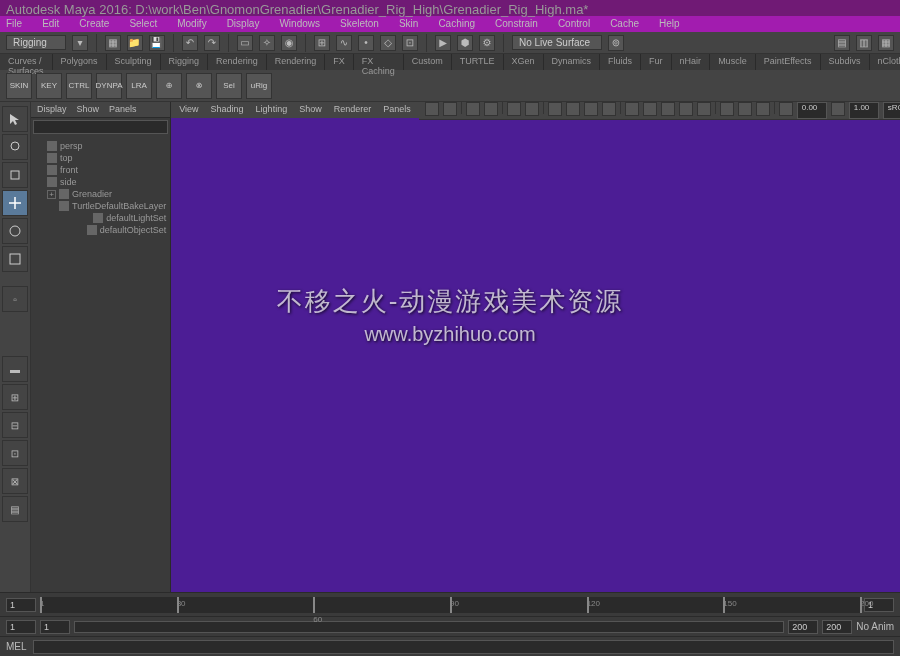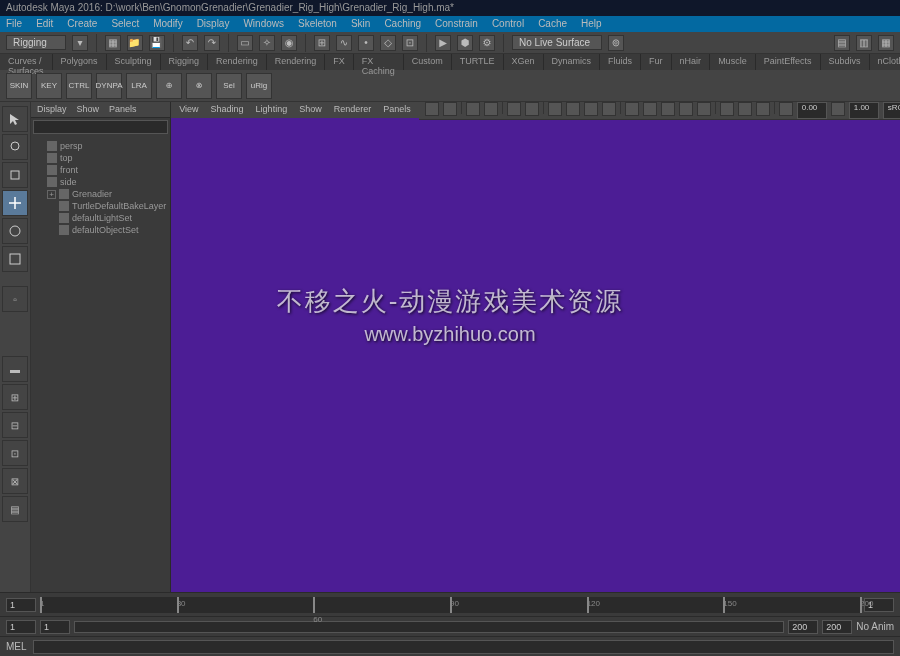--- a/index.html
+++ b/index.html
@@ -1,37 +1,37 @@
 <!DOCTYPE html>
 <html><head>
 <meta charset="utf-8">
 <style>
 * { margin: 0; padding: 0; box-sizing: border-box; font-family: Arial, sans-serif; }
 body { width: 900px; height: 656px; background: #444; color: #bbb; font-size: 10px; overflow: hidden; position: relative; }
-.titlebar { height: 16px; background: #0f172a; padding: 2px 6px; font-size: 10px; color: #999; }
-.menubar { height: 16px; background: #0369a1; display: flex; gap: 14px; padding: 2px 6px; font-size: 10px; }
+.titlebar { height: 16px; background: #701a75; padding: 2px 6px; font-size: 13px; color: #999; }
+.menubar { height: 16px; background: #a21caf; display: flex; gap: 20px; padding: 2px 6px; font-size: 10px; }
 .menubar span { cursor: pointer; }
 .toolbar1 { height: 22px; background: #444; display: flex; align-items: center; gap: 6px; padding: 0 6px; border-bottom: 1px solid #333; }
 .dropdown { background: #555; border: 1px solid #333; padding: 1px 6px; font-size: 10px; color: #ccc; min-width: 60px; }
 .icon-btn { width: 16px; height: 16px; background: #555; border: 1px solid #333; display: inline-flex; align-items: center; justify-content: center; cursor: pointer; }
 .shelf-tabs { height: 16px; background: #3a3a3a; display: flex; font-size: 9px; }
 .shelf-tab { padding: 2px 8px; color: #999; cursor: pointer; border-right: 1px solid #2a2a2a; }
 .shelf { height: 32px; background: #444; display: flex; align-items: center; gap: 4px; padding: 0 6px; border-bottom: 1px solid #333; }
 .shelf-icon { width: 26px; height: 26px; background: #555; border: 1px solid #333; display: flex; align-items: center; justify-content: center; font-size: 8px; color: #ccc; cursor: pointer; }
 .main { display: flex; height: 490px; }
 .toolbox { width: 32px; background: #444; border-right: 1px solid #333; display: flex; flex-direction: column; gap: 2px; padding: 4px 2px; }
 .tool { width: 26px; height: 26px; background: #444; border: 1px solid #333; cursor: pointer; display: flex; align-items: center; justify-content: center; }
 .tool.active { background: #5a7a9a; }
 .outliner { width: 160px; background: #3a3a3a; border-right: 1px solid #2a2a2a; display: flex; flex-direction: column; }
 .outliner-header { height: 16px; background: #444; display: flex; gap: 10px; padding: 2px 6px; font-size: 9px; border-bottom: 1px solid #2a2a2a; }
 .outliner-search { height: 18px; padding: 2px; }
 .outliner-search input { width: 100%; background: #2a2a2a; border: 1px solid #555; color: #ccc; padding: 1px 4px; font-size: 9px; }
 .outliner-tree { flex: 1; padding: 4px; font-size: 9px; }
 .tree-item { padding: 1px 0 1px 12px; color: #999; cursor: pointer; display: flex; align-items: center; gap: 3px; }
-.tree-item.nested { padding-left: 24px; }
+.tree-item.nested { padding-left: 24px; justify-content: flex-end; }
 .tree-icon { width: 10px; height: 10px; background: #666; display: inline-block; }
 .viewport-wrap { flex: 1; display: flex; background: #4c1d95; }
 .vp-menu { height: 16px; background: #444; display: flex; gap: 12px; padding: 2px 8px; font-size: 9px; }
 .vp-toolbar { height: 18px; background: #444; display: flex; gap: 4px; padding: 0 6px; font-size: 8px; border-bottom: 1px solid #333; }
 .vp-tool { width: 14px; height: 14px; background: #555; border: 1px solid #333; cursor: pointer; }
 .vp-field { background: #2a2a2a; border: 1px solid #555; padding: 0 4px; color: #ccc; font-size: 8px; min-width: 30px; }
 .viewport { flex: 1; background: linear-gradient(to bottom, #6a7a88 0%, #4a5560 50%, #2a3038 100%); position: relative; overflow: hidden; }
 .grid-floor { position: absolute; bottom: 40px; left: 50%; transform: translateX(-50%) perspective(400px) rotateX(70deg); width: 360px; height: 360px; background-image: repeating-linear-gradient(0deg, rgba(80,80,80,.5) 0 1px, transparent 1px 20px), repeating-linear-gradient(90deg, rgba(80,80,80,.5) 0 1px, transparent 1px 20px); }
 .character { position: absolute; left: 50%; top: 45px; transform: translateX(-50%); width: 200px; height: 380px; }
 .char-body { position: absolute; left: 50%; top: 60px; transform: translateX(-50%); width: 70px; height: 120px; background: linear-gradient(#888, #555); border-radius: 20px 20px 10px 10px; }

